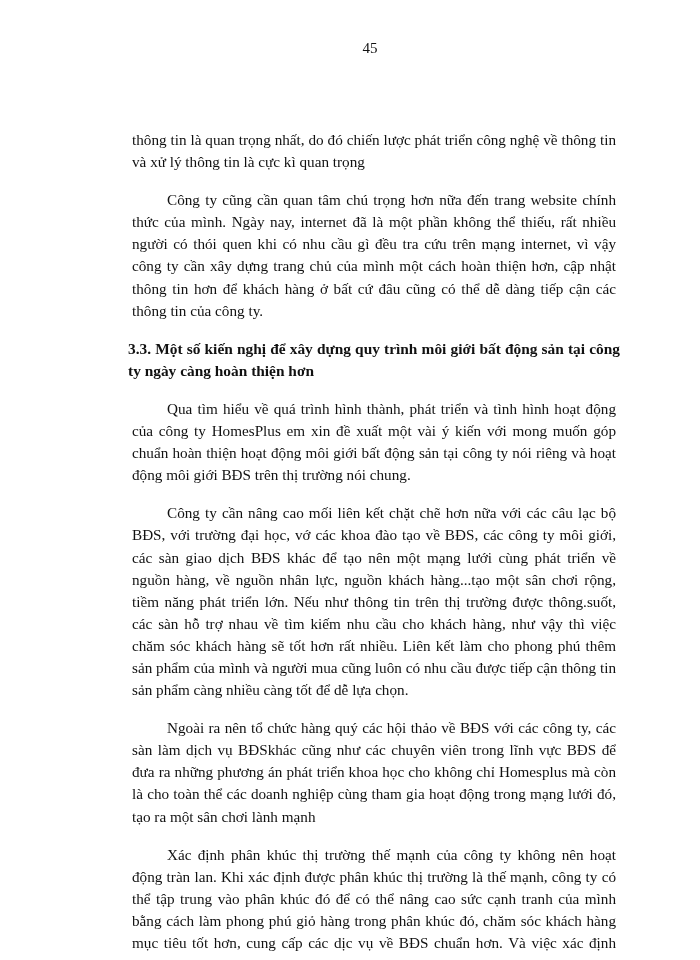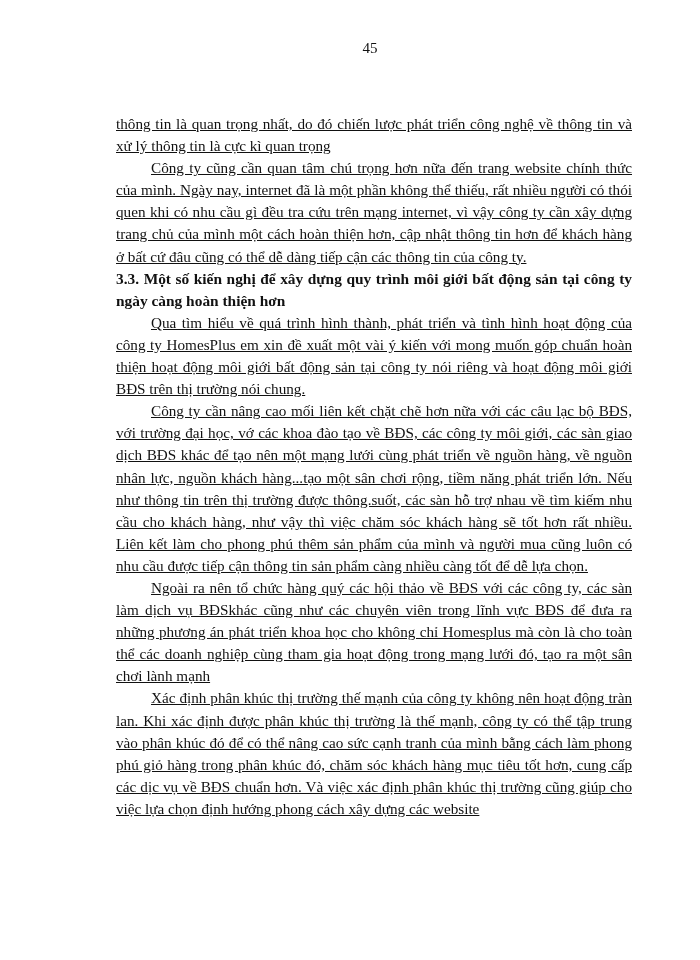--- a/index.html
+++ b/index.html
@@ -25,30 +25,29 @@
     }
     .content {
       position: absolute;
       top: 113px;
       left: 116px;
       width: 516px;
       font-size: 15.2px;
       line-height: 22.1px;
     }
     .content p {
-      margin: 0;
+      margin: 16px;
       text-align: justify;
       text-align-last: left;
-      text-decoration: underline;
     }
     .content p.indent {
       text-indent: 35px;
     }
     .content h3 {
-      margin: 0;
+      margin: 12px;
       font-size: 15.4px;
       font-weight: bold;
       line-height: 22.1px;
       text-align: justify;
       text-align-last: left;
     }
   </style>
 </head>
 <body>
 

